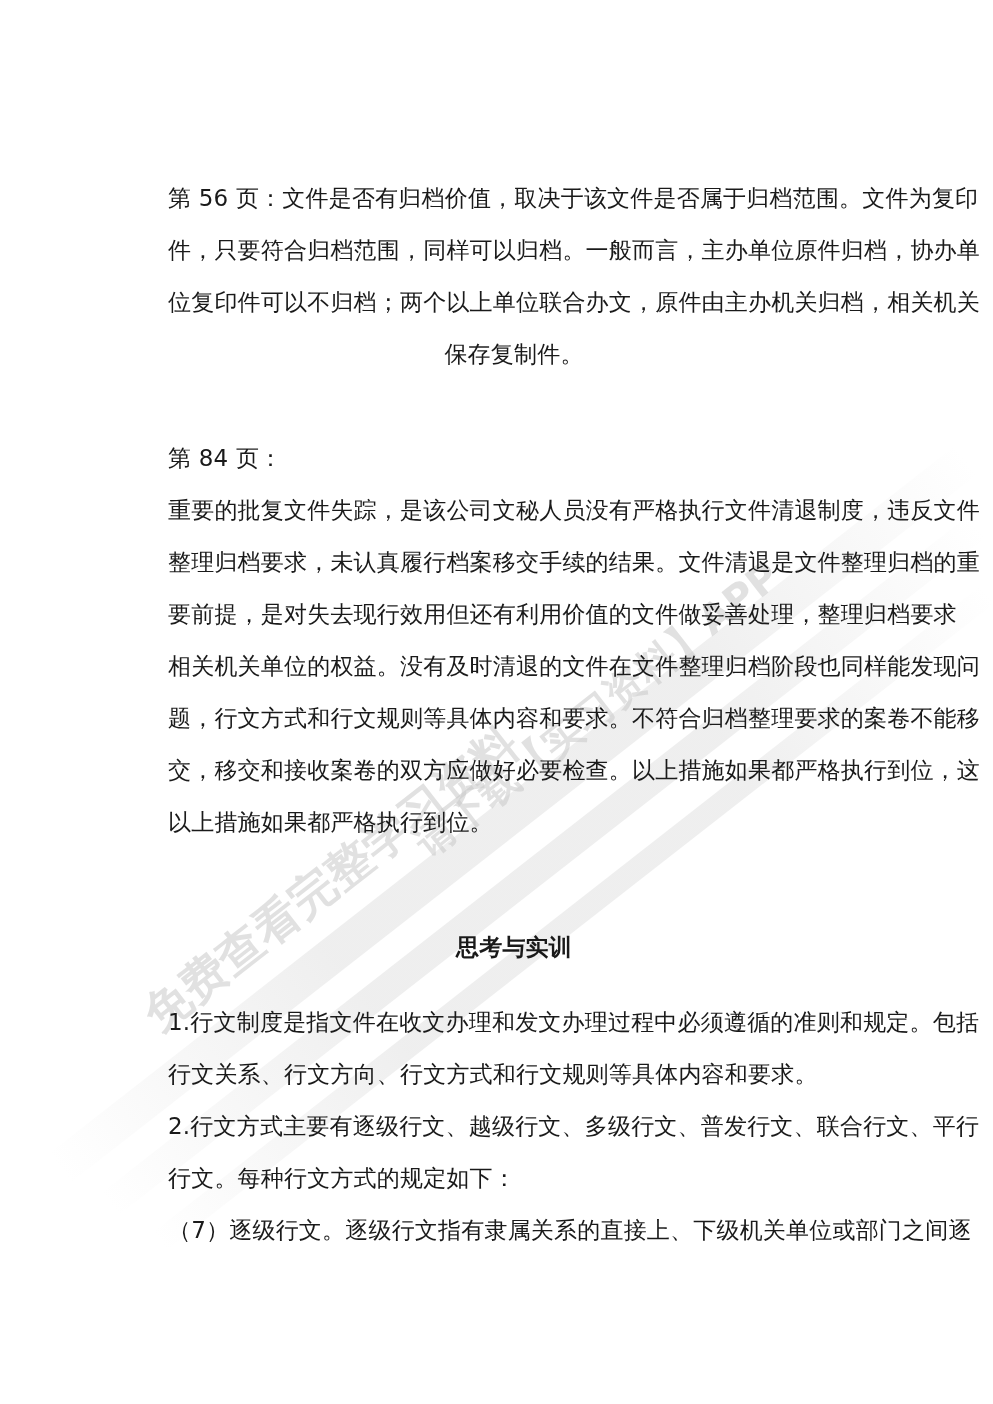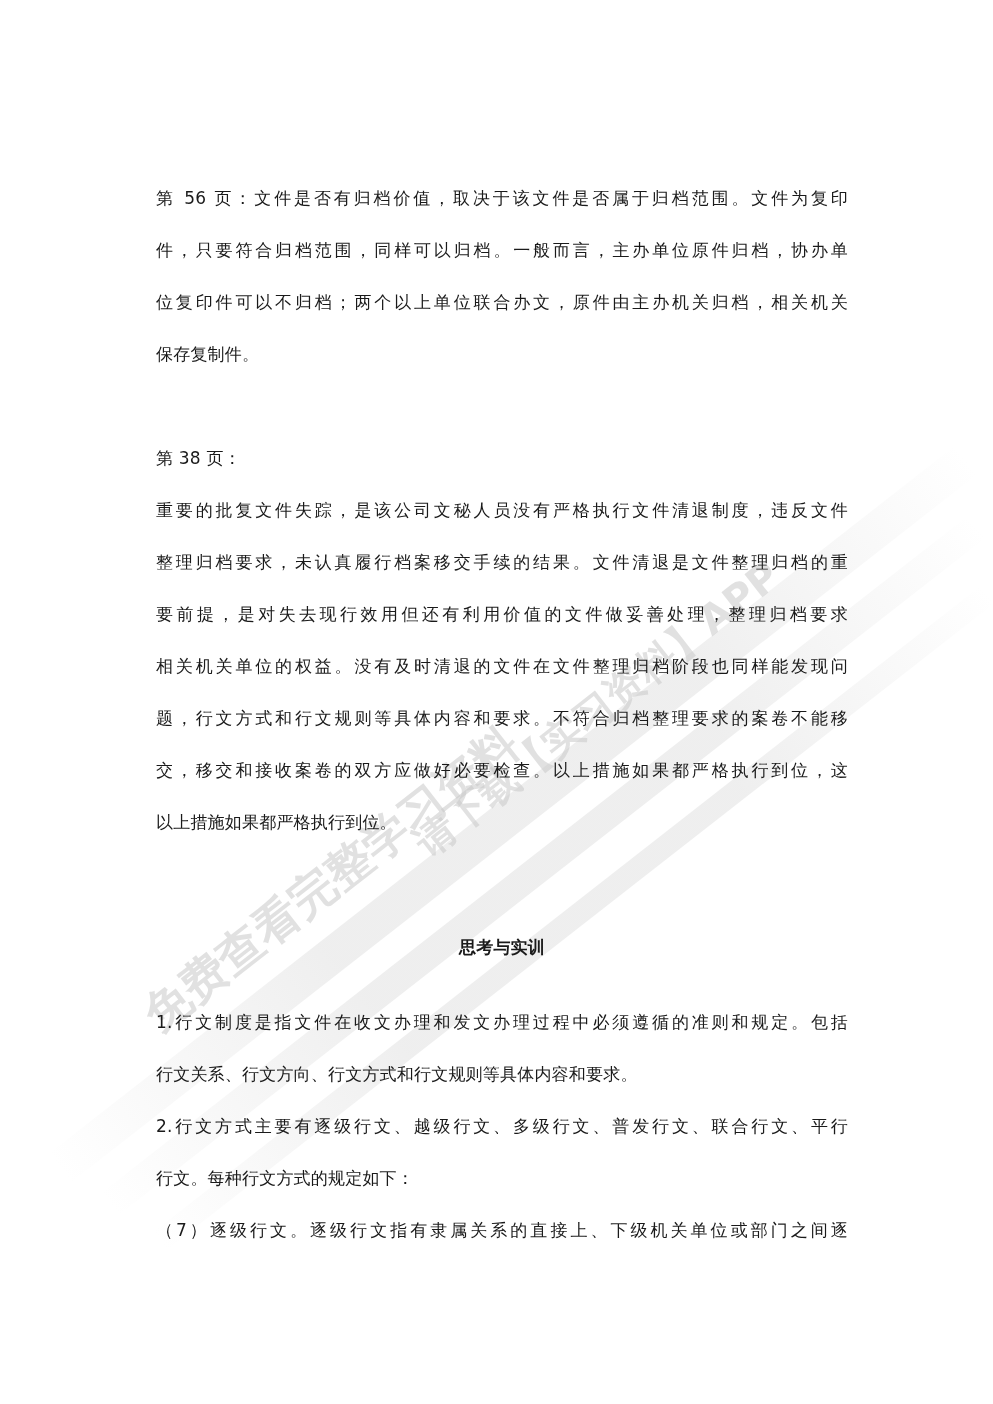--- a/index.html
+++ b/index.html
@@ -3,46 +3,46 @@
 <meta charset="utf-8">
 <style>
   html, body { margin:0; padding:0; background:#ffffff; }
   body { width:993px; height:1404px; position:relative; overflow:hidden;
          font-family:"DejaVu Sans","Liberation Sans",sans-serif; color:#1a1a1a; }
   .watermark { position:absolute; left:0; top:0; width:993px; height:1404px; pointer-events:none; overflow:hidden; }
   .wm-stroke { position:absolute; background:linear-gradient(90deg, rgba(230,230,230,0) 0%, rgba(225,225,225,0.55) 30%, rgba(225,225,225,0.55) 70%, rgba(230,230,230,0) 100%);
                transform-origin:left center; }
   .wm-text { position:absolute; color:rgba(200,200,200,0.55); font-weight:bold; white-space:nowrap; transform-origin:left center; }
   .page { position:absolute; left:152px; top:0; width:692px; }
-  .line { position:absolute; left:4px; width:692px; font-size:17px; line-height:26px; white-space:nowrap; letter-spacing:0.2px; }
+  .line { position:absolute; left:16px; width:692px; font-size:23px; line-height:26px; white-space:nowrap; letter-spacing:0.2px; }
   .heading { font-weight:bold;text-align:center; }
   .justify { text-align:justify; text-align-last:justify; }
 </style>
 </head>
 <body>
 
 <div class="watermark">
   <div class="wm-stroke" style="left:60px;top:1150px;width:1150px;height:36px;transform:rotate(-38deg);"></div>
   <div class="wm-stroke" style="left:110px;top:1190px;width:1100px;height:28px;transform:rotate(-38deg);"></div>
   <div class="wm-stroke" style="left:160px;top:1230px;width:1050px;height:22px;transform:rotate(-38deg);"></div>
   <div class="wm-text" style="left:150px;top:990px;font-size:46px;transform:rotate(-38deg);">免费查看完整学习资料</div>
   <div class="wm-text" style="left:420px;top:820px;font-size:40px;transform:rotate(-38deg);">请下载【实习资料】APP</div>
 </div>
 
 <div class="page">
 
   <div>
     <div class="line justify" style="top:185px;">第 56 页：文件是否有归档价值，取决于该文件是否属于归档范围。文件为复印</div>
     <div class="line justify" style="top:237px;">件，只要符合归档范围，同样可以归档。一般而言，主办单位原件归档，协办单</div>
     <div class="line justify" style="top:289px;">位复印件可以不归档；两个以上单位联合办文，原件由主办机关归档，相关机关</div>
-    <div class="line" style="top:341px;">保存复制件。</div>
+    <div class="line" style="top:341px;text-align:center;">保存复制件。</div>
   </div>
 
   <div>
-    <div class="line" style="top:445px;">第 38 页：</div>
+    <div class="line" style="top:445px;">第 84 页：</div>
     <div class="line justify" style="top:497px;">重要的批复文件失踪，是该公司文秘人员没有严格执行文件清退制度，违反文件</div>
     <div class="line justify" style="top:549px;">整理归档要求，未认真履行档案移交手续的结果。文件清退是文件整理归档的重</div>
     <div class="line justify" style="top:601px;">要前提，是对失去现行效用但还有利用价值的文件做妥善处理，整理归档要求</div>
     <div class="line justify" style="top:653px;">相关机关单位的权益。没有及时清退的文件在文件整理归档阶段也同样能发现问</div>
     <div class="line justify" style="top:705px;">题，行文方式和行文规则等具体内容和要求。不符合归档整理要求的案卷不能移</div>
     <div class="line justify" style="top:757px;">交，移交和接收案卷的双方应做好必要检查。以上措施如果都严格执行到位，这</div>
     <div class="line" style="top:809px;">以上措施如果都严格执行到位。</div>
   </div>
 
   <div>

